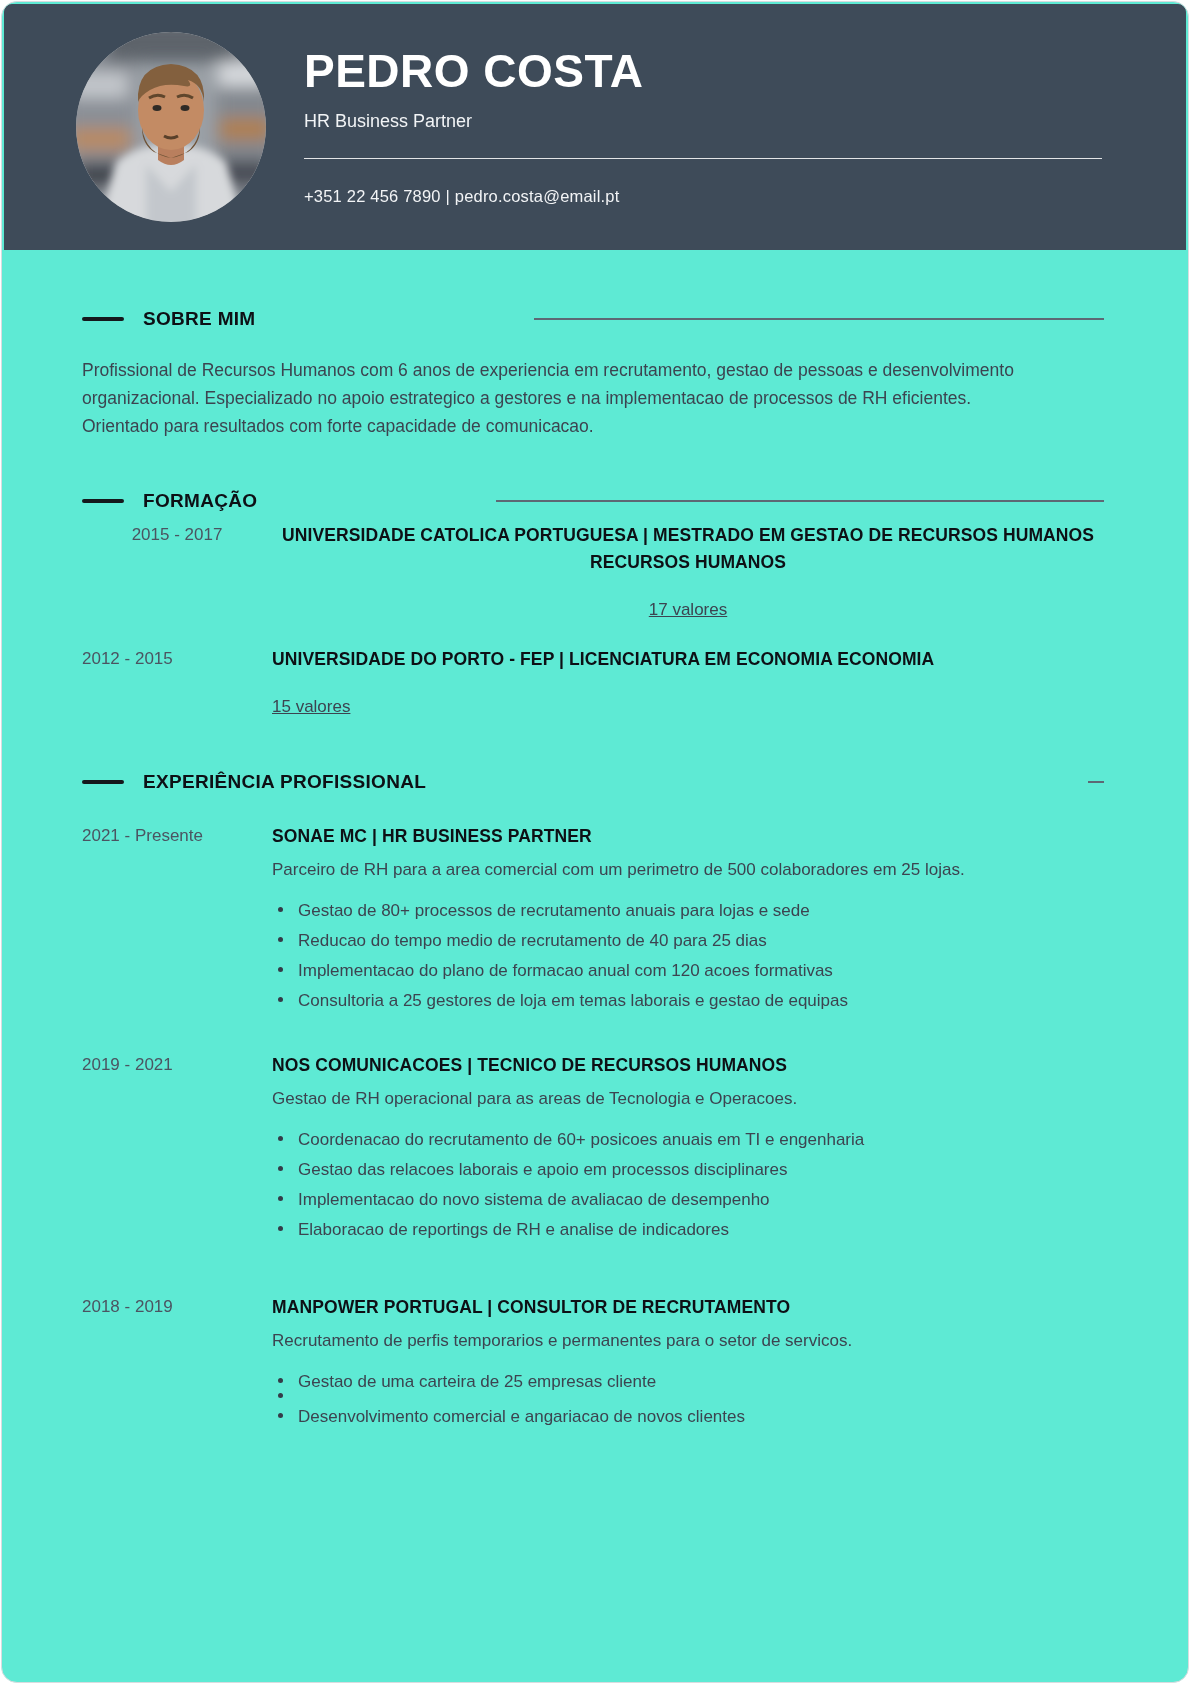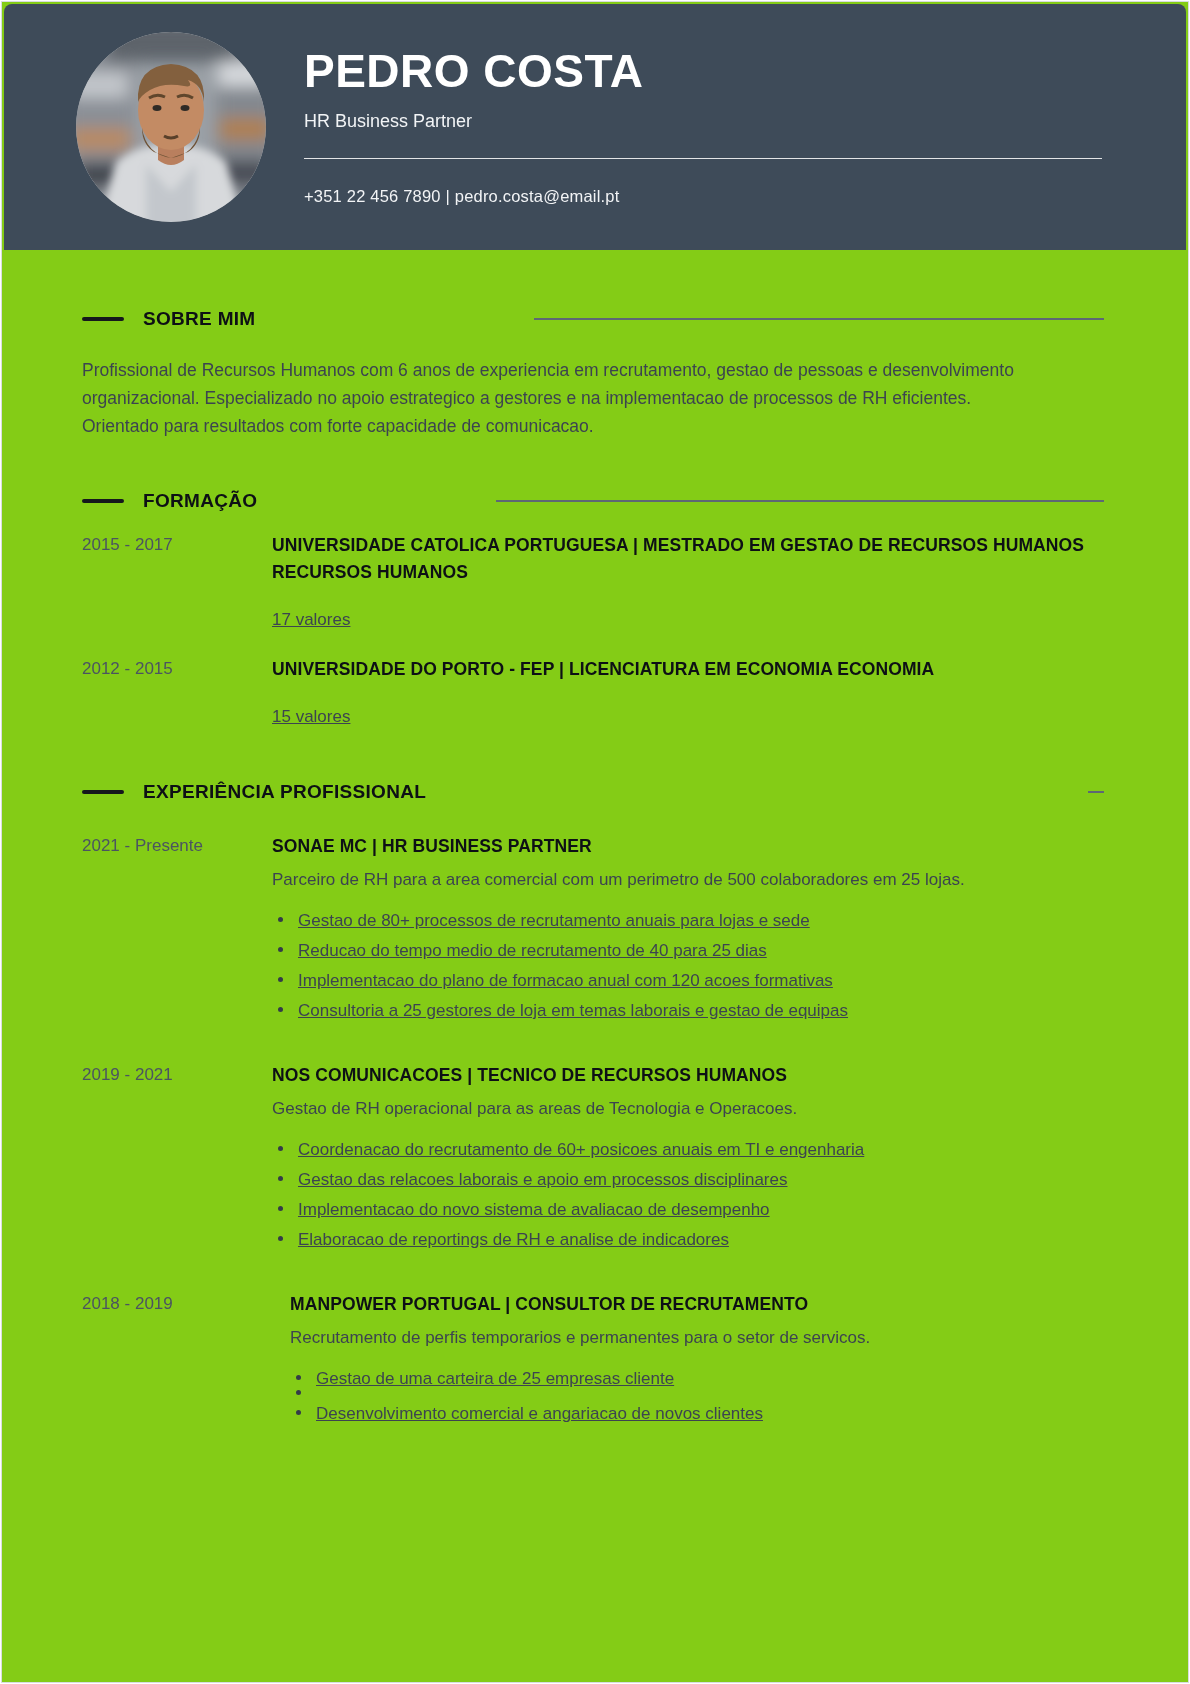--- a/index.html
+++ b/index.html
@@ -4,22 +4,22 @@
 <style>
   * { box-sizing: border-box; }
   html, body { margin: 0; padding: 0; background: #ffffff; }
   body {
     width: 1190px; height: 1684px;
     font-family: "Liberation Sans", "DejaVu Sans", sans-serif;
     color: #3c4450;
   }
   .page {
     width: 1188px; height: 1682px; margin: 1px;
-    border: 1px solid #d9dcdf; border-radius: 0;
-    background: #84cc16; overflow: hidden;
+    border: 1px solid #d9dcdf; border-radius: 16px;
+    background: #5eead4; overflow: hidden;
   }
   
   .header {
     margin: 2px 2px 0 2px; height: 246px;
     background: #3e4b59; border-radius: 8px 8px 0 0;
     display: flex; align-items: center; padding-left: 72px;
   }
   .avatar {
     width: 190px; height: 190px; border-radius: 50%;
     overflow: hidden; flex: none; background: #8d9298;
@@ -48,37 +48,37 @@
   .rule-skills { width: 460px; }
 
   .section-about { margin-top: 58px; }
   .about-text { margin-top: 26px; font-size: 17.5px; line-height: 28px; color: #3c4450; max-width: 960px; }
 
   .section-education { margin-top: 50px; }
   .section-experience { margin-top: 54px; }
   .section-skills { margin-top: 56px; }
 
   .row { display: flex; }
-  .row-edu1 { margin-top: 20px; }
+  .row-edu1 { margin-top: 10px; text-align: center; }
   .row-edu2 { margin-top: 26px; }
   .row-job1 { margin-top: 30px; }
   .row-job2 { margin-top: 36px; }
-  .row-job3 { margin-top: 36px; gap: 18px; }
+  .row-job3 { margin-top: 49px; }
   .period { width: 190px; flex: none; font-size: 17px; color: #4b5461; padding-top: 3px; }
   .content { flex: 1; min-width: 0; }
   .entry-title {
     font-size: 17.5px; font-weight: 700; color: #0d1015;
     line-height: 27px; margin: 0; letter-spacing: 0.1px;
   }
   .entry-detail { font-size: 17px; color: #3c4450; margin-top: 24px; text-decoration: underline; }
   .entry-summary { font-size: 17px; color: #3c4450; line-height: 28px; margin-top: 6px; }
   .bullets { list-style: none; margin: 12px 0 0 0; padding: 0 0 0 6px; }
   .bullets li {
     display: flex; align-items: baseline;
-    font-size: 17px; color: #3c4450; line-height: 30px; text-decoration: underline;
+    font-size: 17px; color: #3c4450; line-height: 30px;
   }
   .dot {
     width: 5px; height: 5px; border-radius: 50%; background: #343c48;
     flex: none; margin-right: 15px; position: relative; top: -4px;
   }
 </style>
 </head>
 <body>
 
 <div class="page">

